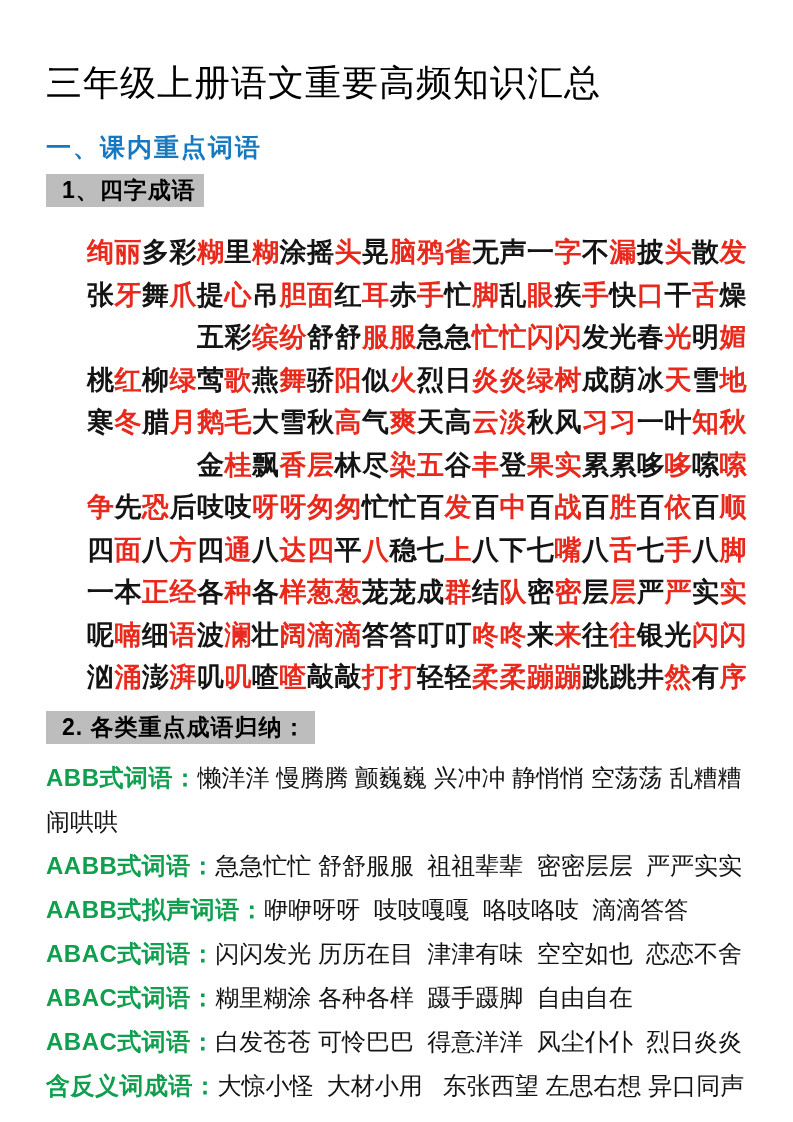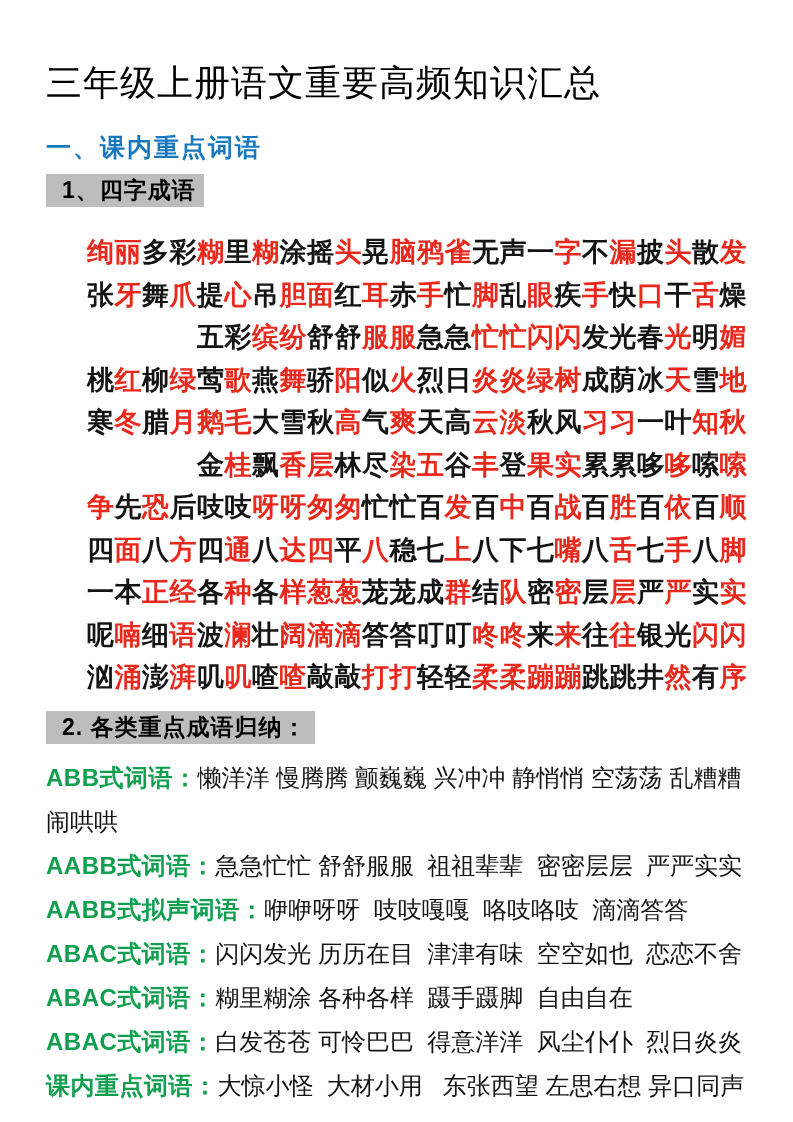--- a/index.html
+++ b/index.html
@@ -189,16 +189,16 @@
 
   <div class="sub-heading sub-heading-2">2. 各类重点成语归纳：</div>
 
   <div class="category-list">
       <div class="category-line"><span class="category-label">ABB式词语：</span><span class="category-content">懒洋洋 慢腾腾 颤巍巍 兴冲冲 静悄悄 空荡荡 乱糟糟 闹哄哄</span></div>
       <div class="category-line"><span class="category-label">AABB式词语：</span><span class="category-content">急急忙忙 舒舒服服  祖祖辈辈  密密层层  严严实实</span></div>
       <div class="category-line"><span class="category-label">AABB式拟声词语：</span><span class="category-content">咿咿呀呀  吱吱嘎嘎  咯吱咯吱  滴滴答答</span></div>
       <div class="category-line"><span class="category-label">ABAC式词语：</span><span class="category-content">闪闪发光 历历在目  津津有味  空空如也  恋恋不舍</span></div>
       <div class="category-line"><span class="category-label">ABAC式词语：</span><span class="category-content">糊里糊涂 各种各样  蹑手蹑脚  自由自在</span></div>
       <div class="category-line"><span class="category-label">ABAC式词语：</span><span class="category-content">白发苍苍 可怜巴巴  得意洋洋  风尘仆仆  烈日炎炎</span></div>
-      <div class="category-line"><span class="category-label">课内重点词语：</span><span class="category-content">大惊小怪  大材小用   东张西望 左思右想 异口同声</span></div>
+      <div class="category-line"><span class="category-label">含反义词成语：</span><span class="category-content">大惊小怪  大材小用   东张西望 左思右想 异口同声</span></div>
     </div>
 
 </div>
 
 </body></html>

